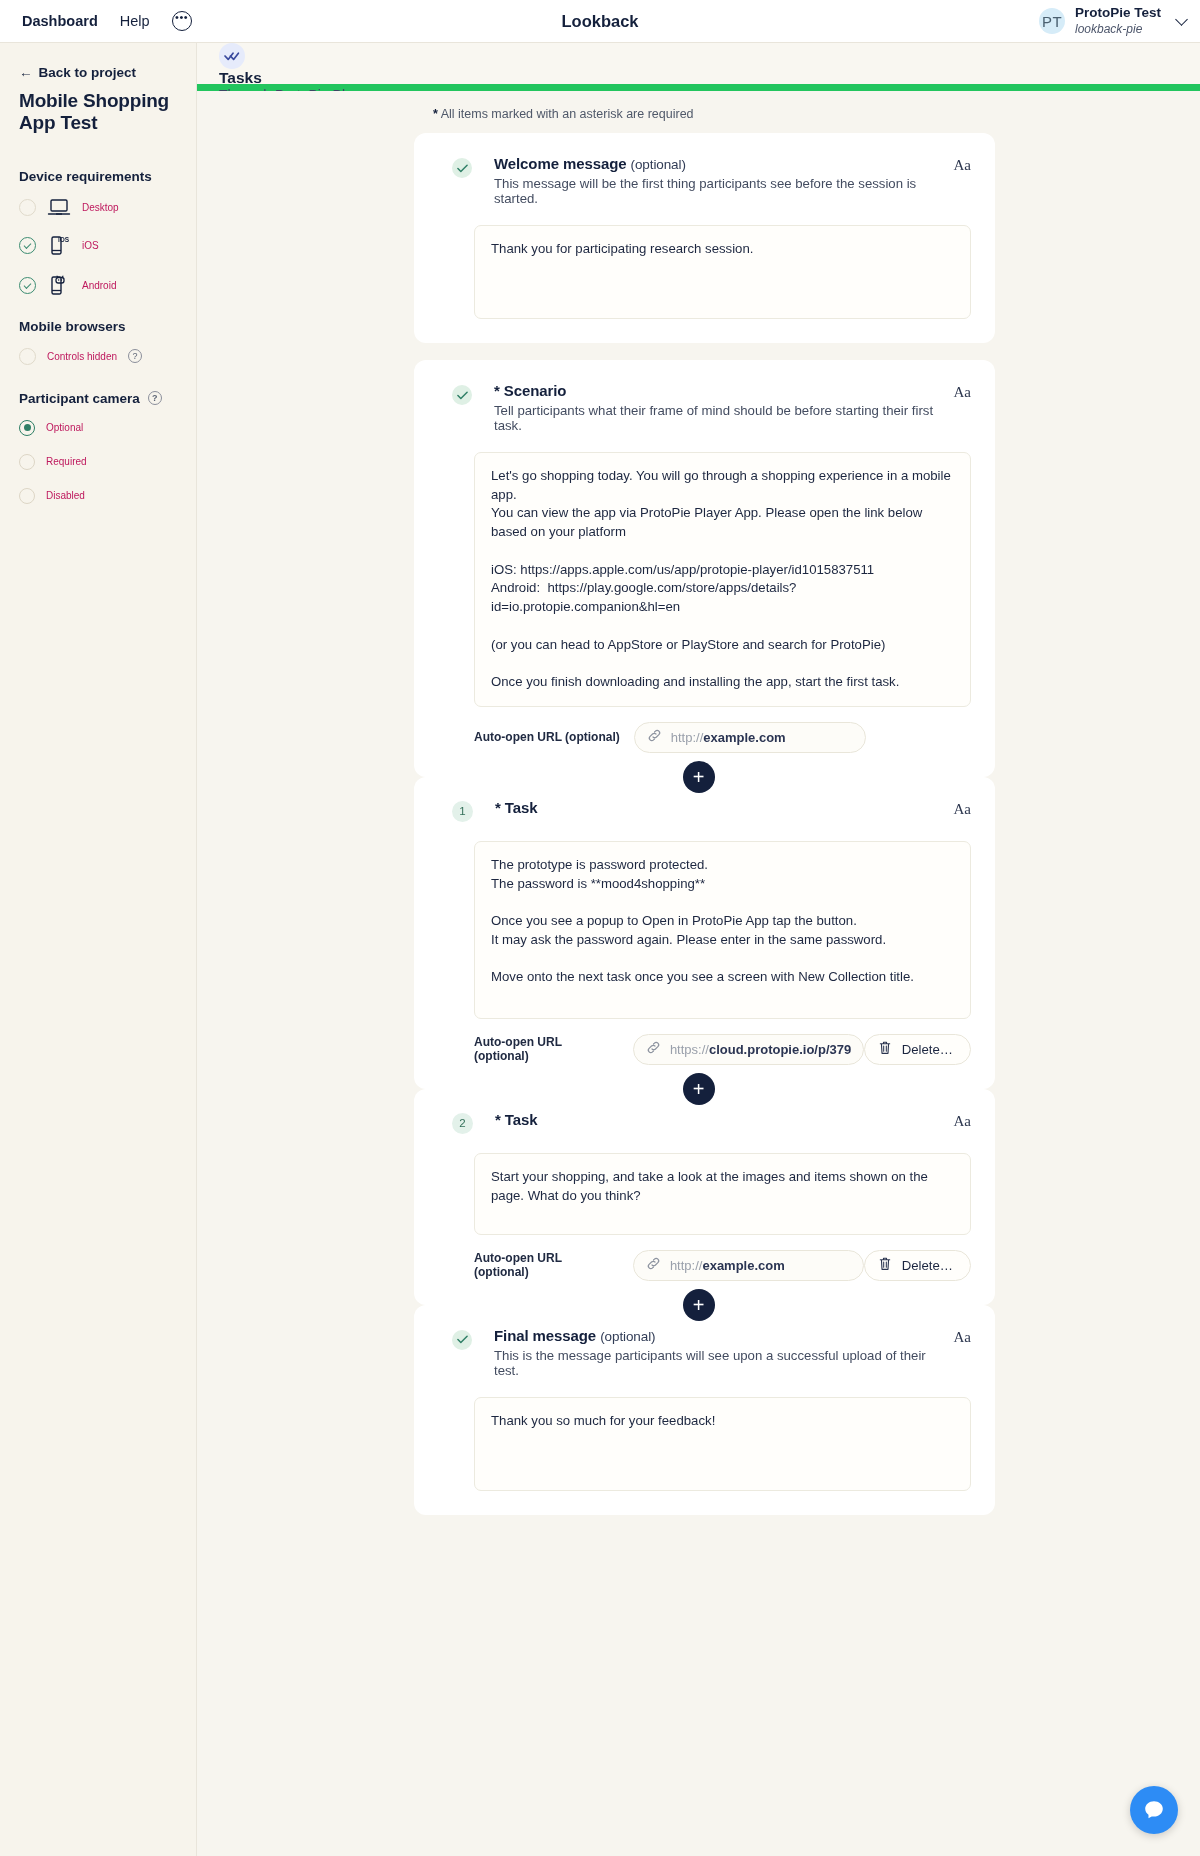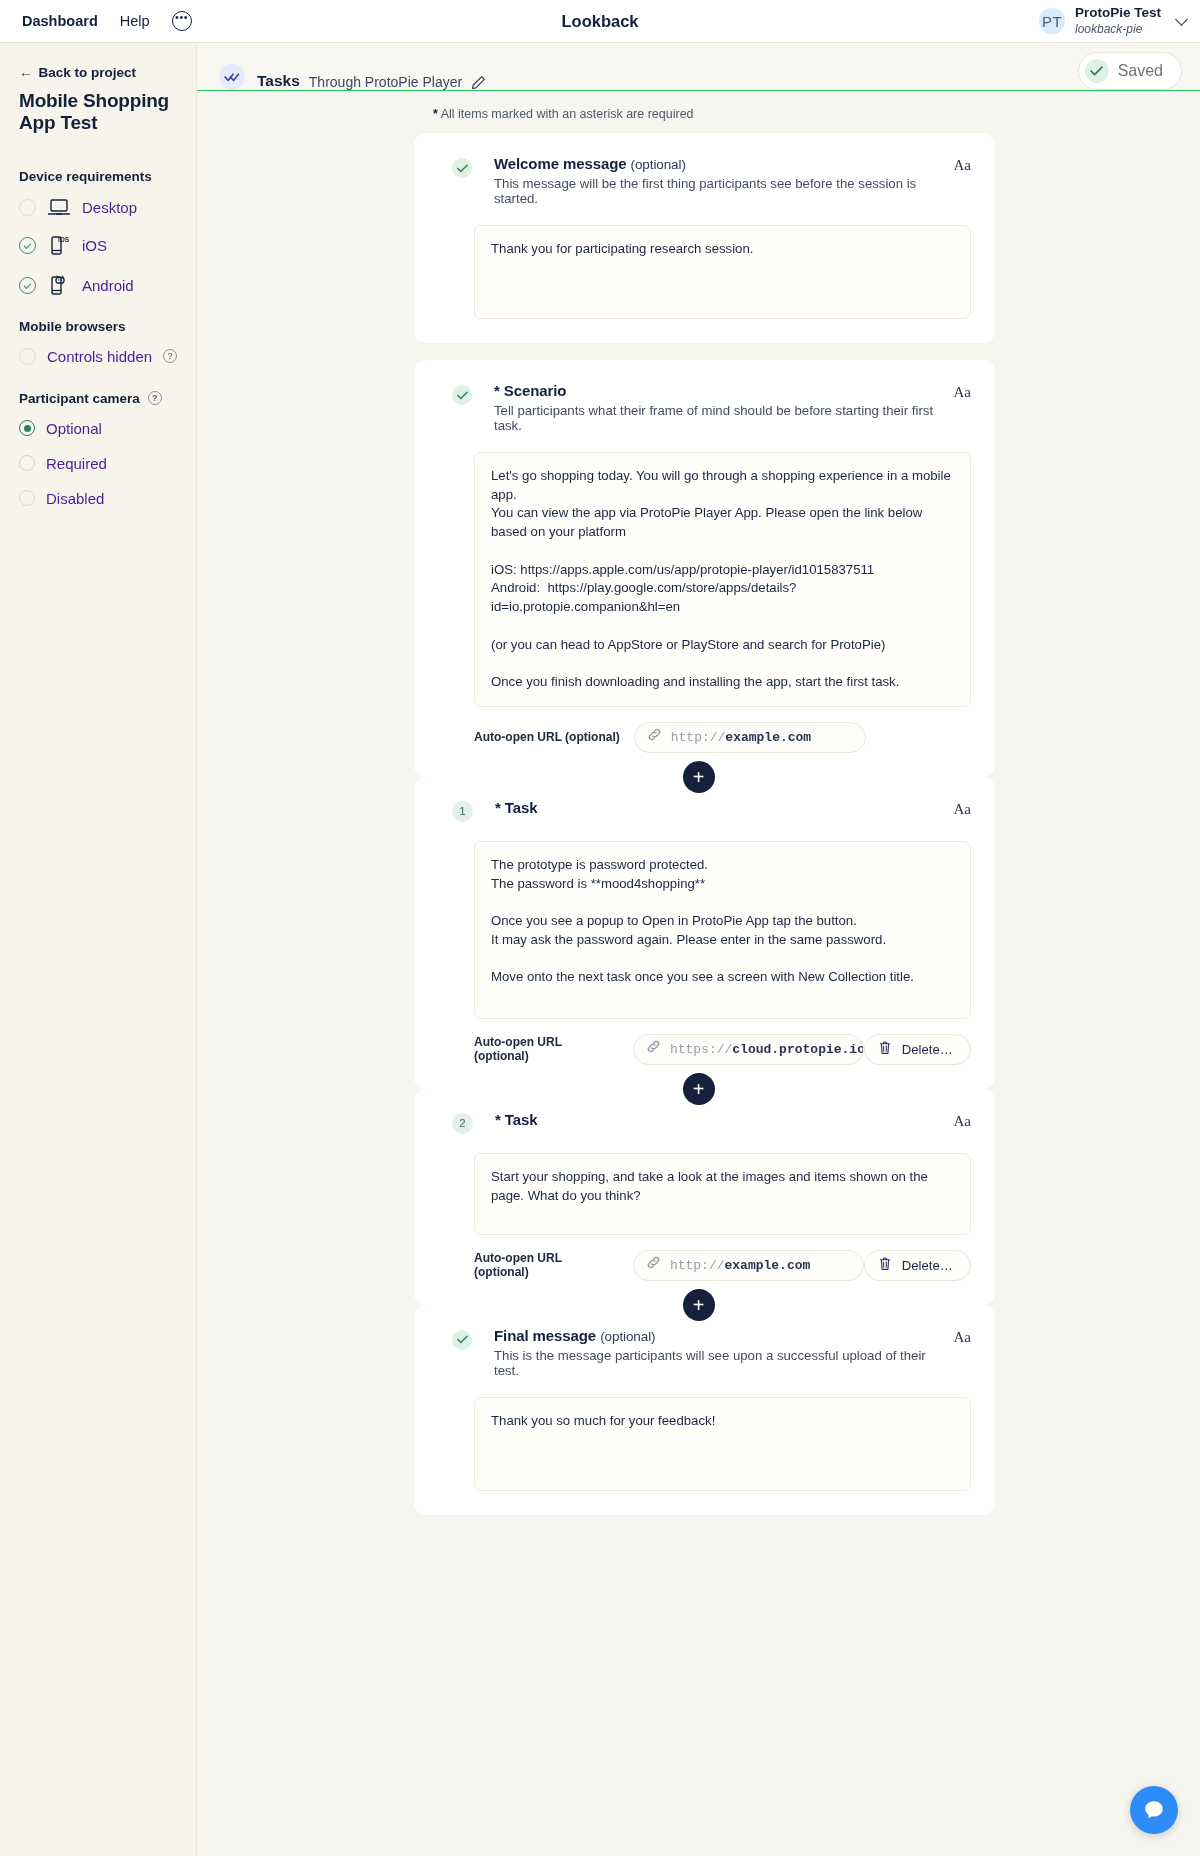--- a/index.html
+++ b/index.html
@@ -118,37 +118,38 @@
   }
   .radio {
     width: 16px; height: 16px; border-radius: 50%;
     border: 1.3px solid #ddd6c6; flex-shrink: 0;
     display: flex; align-items: center; justify-content: center;
   }
   .radio.on { border: 1.5px solid #2f7f66; }
   .radio.on::after {
     content: ""; width: 7px; height: 7px; border-radius: 50%; background: #2f7f66;
   }
-  .opt-label { font-size: 15px; color: #4c1d95; }
+  .opt-label { font-size: 10px; color: #be185d; }
   .dev-icon { width: 24px; flex-shrink: 0; display:flex; align-items:center; }
   .qmark {
     width: 14px; height: 14px; border-radius: 50%;
     border: 1.1px solid #8b8f9b; font-size: 9px; color: #5d6575;
     display: inline-flex; align-items: center; justify-content: center;
     flex-shrink: 0; cursor: pointer;
   }
   .sub-head { font-size: 13.5px; font-weight: bold; margin: 22px 0 14px; }
   .mt28 { margin-top: 26px; }
 
   
   .main { flex: 1; display: flex; flex-direction: column; min-width: 0; }
   .main-head {
-    height: 48px; display: flex; align-items: flex-end;
-    padding: 0 18px 0 22px; border-bottom: 1px solid #22c55e;
+    height: 48px; display: flex; align-items: flex-start;
+    padding: 0 18px 0 22px; border-bottom: 7px solid #22c55e;
     background: #f9f7f1;
+    flex-direction: column;
   }
   .tasks-badge {
     width: 26px; height: 26px; border-radius: 50%;
     background: #e6ebfb; display: flex; align-items: center; justify-content: center;
     margin-right: 12px; flex-shrink: 0;
   }
   .tasks-title { font-size: 15.5px; font-weight: bold; margin-right: 9px; }
   .tasks-sub { font-size: 14px; color: #3c4764; }
   .pencil { margin-left: 9px; cursor: pointer; display: flex; }
   .saved-pill {
@@ -231,21 +232,20 @@
     width: 232px;
     border: 1px solid #e9e6da;
     border-radius: 18px;
     background: #fdfcf8;
     height: 31px;
     display: flex; align-items: center;
     padding: 0 12px;
     gap: 9px;
     overflow: hidden;
     cursor: text;
-    font-family: Liberation Mono, monospace;
   }
   .url-text { font-size: 13px; color: #9aa0ab; white-space: nowrap; }
   .url-text b { color: #2b3553; font-weight: bold; }
   .delete-btn {
     margin-left: auto;
     display: flex; align-items: center; gap: 10px;
     border: 1px solid #e9e6da; border-radius: 18px;
     background: #fffefb; height: 31px; padding: 0 17px 0 13px;
     font-size: 13.2px; color: #1c2640; cursor: pointer;
   }

